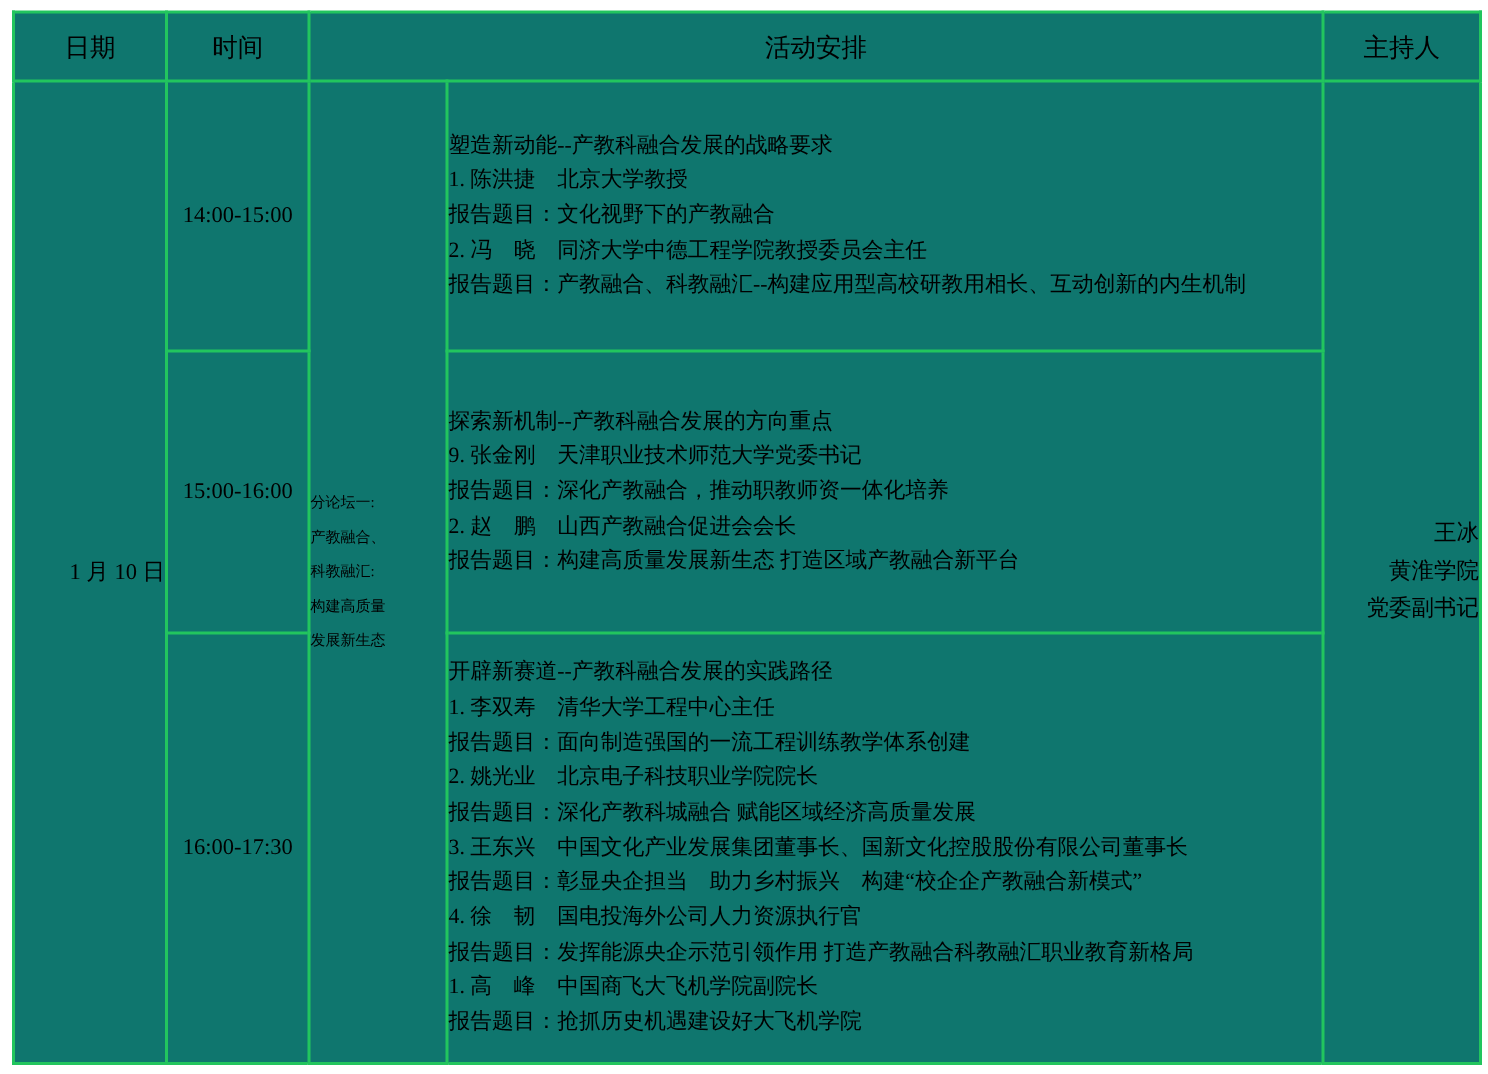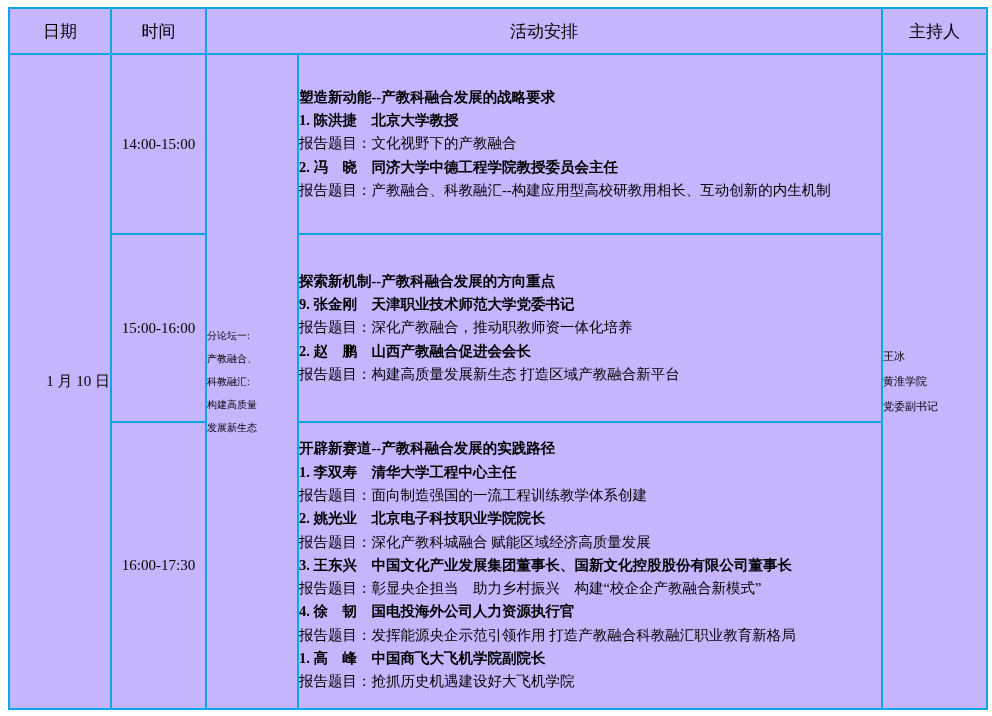--- a/index.html
+++ b/index.html
@@ -15,24 +15,24 @@
     background: #ffffff;
     font-family: "Liberation Serif", "DejaVu Serif", serif;
     color: #000000;
   }
   table.schedule {
     border-collapse: collapse;
     table-layout: fixed;
     width: 978px;
   }
   table.schedule td, table.schedule th {
-    border: 2px solid #0ea5e9;
+    border: 2px solid #22c55e;
     padding: 0;
     vertical-align: middle;
-    background: #c4b5fd;
+    background: #0f766e;
     font-weight: normal;
   }
   th.hdr {
     font-size: 17px;
     text-align: center;
     font-weight: normal;
   }
   td.date-cell {
     text-align: right;
     font-weight: bold;
@@ -52,25 +52,25 @@
     text-align: left;
   }
   td.content-cell {
     font-size: 14.5px;
     line-height: 23.3px;
     padding-left: 10px;
     padding-right: 8px;
     text-align: left;
   }
   td.content-cell .line.bold {
-    font-weight: bold;
+    font-weight: normal;
   }
   td.host-cell {
-    text-align: left;
-    font-size: 11px;
+    text-align: right;
+    font-size: 15px;
     line-height: 25px;
   }
 </style>
 </head>
 <body>
 
 <div class="page">
   <table class="schedule">
     <colgroup>
       <col style="width:102px">

